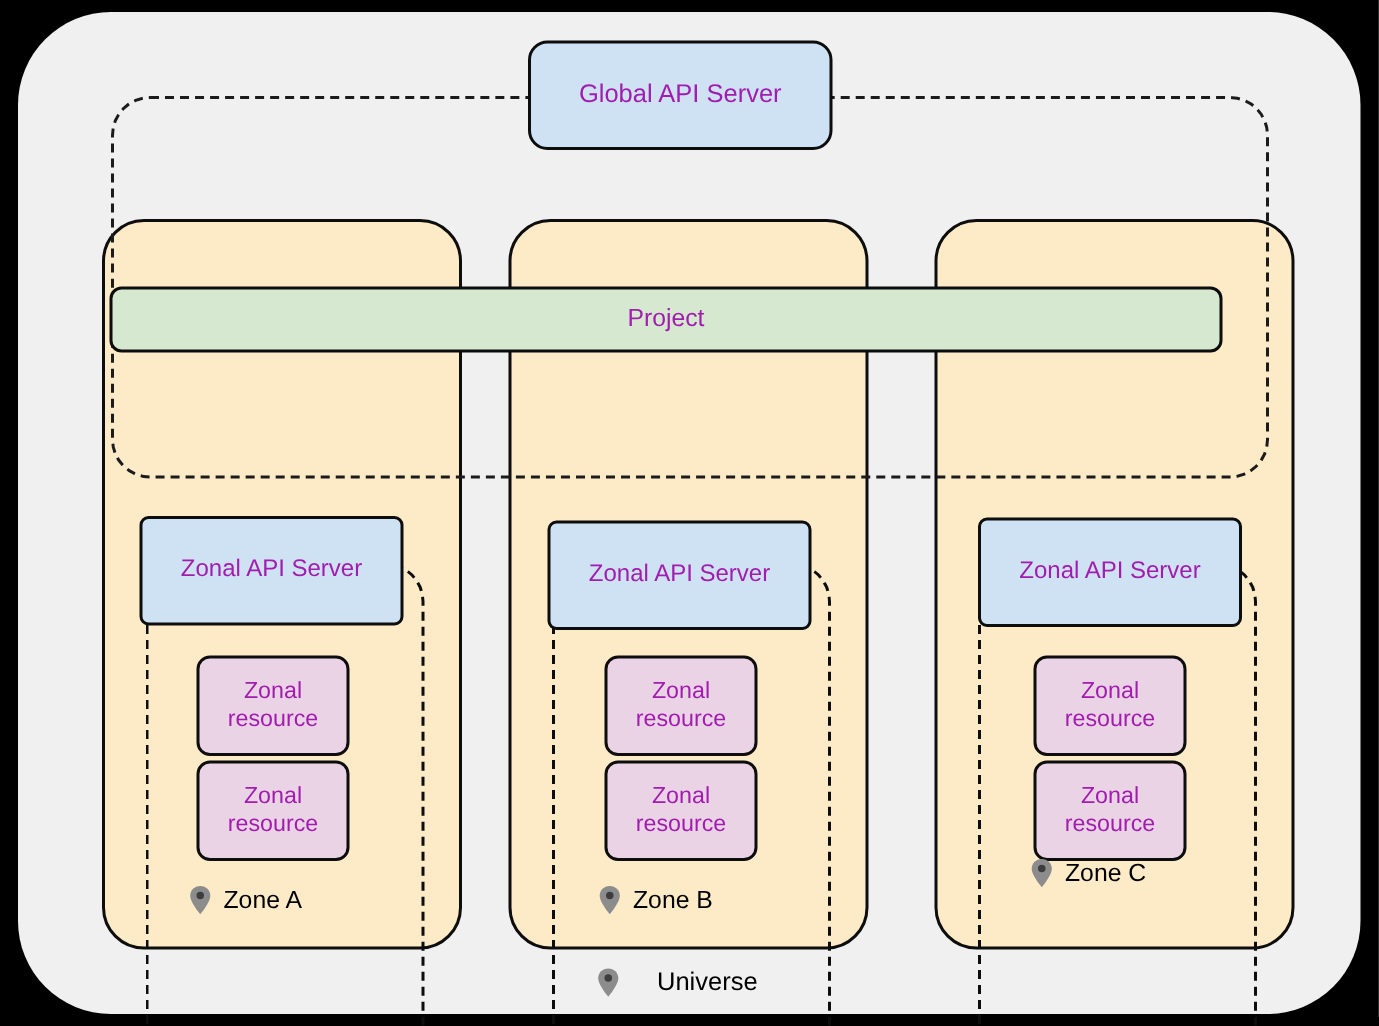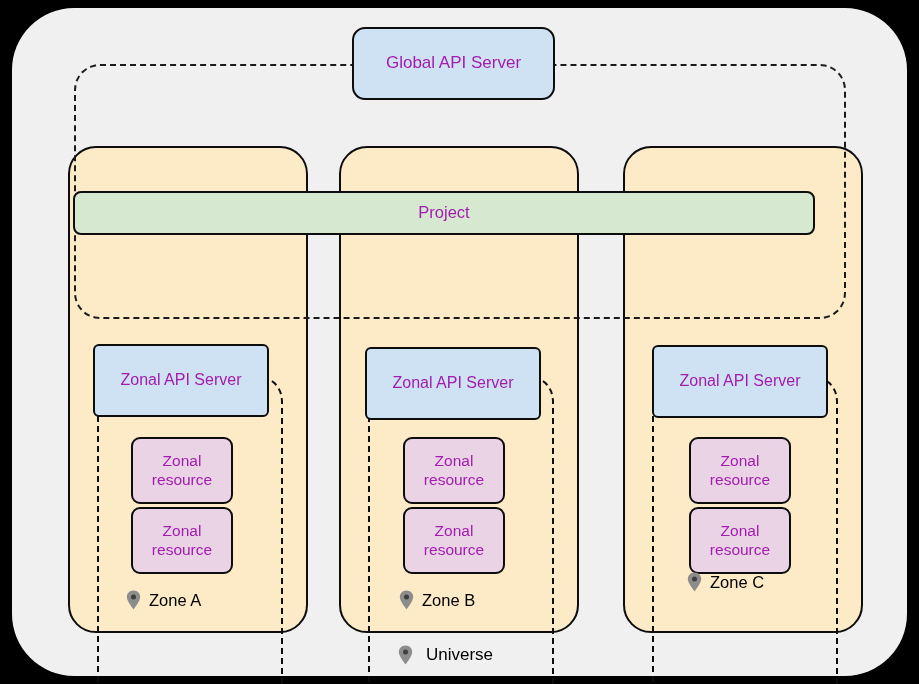--- a/index.html
+++ b/index.html
@@ -144,21 +144,21 @@
     flex: 0 0 auto;
   }
 
   
   .universe-label {
     position: absolute;
     left: 398px;
     top: 645px;
     display: flex;
     align-items: center;
-    gap: 13px;
+    gap: 25px;
     font-size: 17px;
     color: #000000;
     white-space: nowrap;
   }
 
   .stack-line { display: block; }
 </style>
 </head>
 <body>
 

